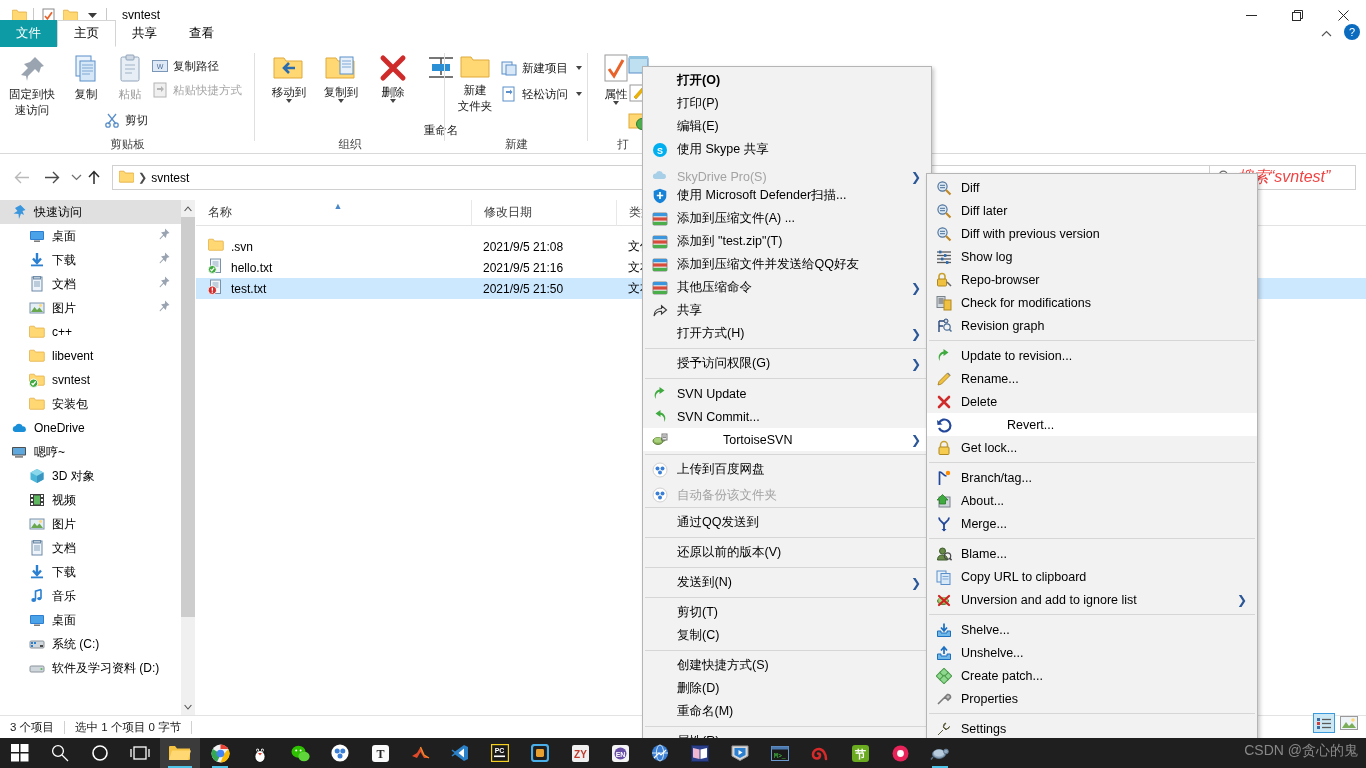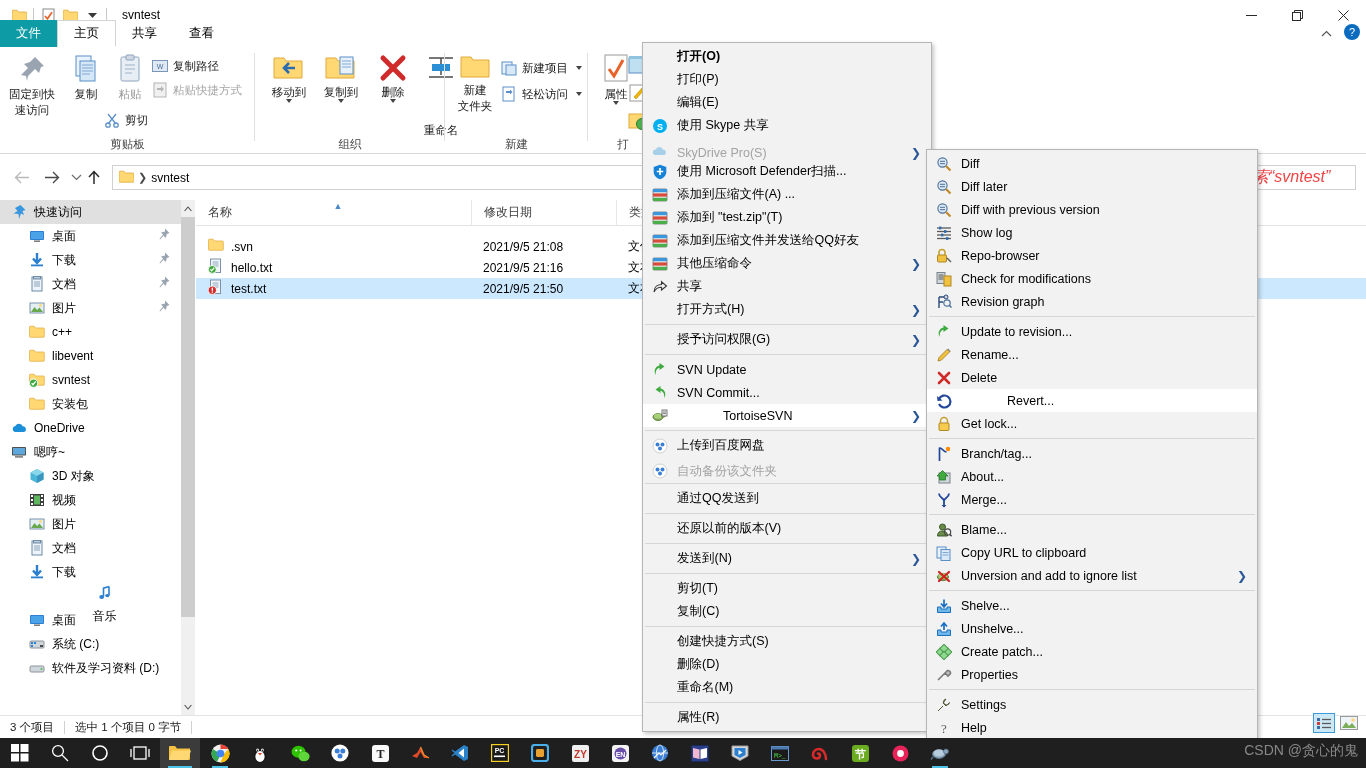--- a/index.html
+++ b/index.html
@@ -116,21 +116,21 @@
   }
   .st-sep { width:1px; height:13px; background:#d0d0d0; margin:0 10px; }
   .viewtoggle { position:absolute; right:6px; top:713px; display:flex; gap:3px; align-items:center; }
   .vt { width:22px; height:20px; display:flex; align-items:center; justify-content:center; }
   .vt.active { border:1px solid #3c9bdc; background:#cce8f4; }
 
   
   .ctxmenu {
     position:absolute; background:#f2f2f2; border:1px solid #b5b5b5;
     box-shadow: 2px 2px 4px rgba(0,0,0,0.22);
-    padding:2px 0; font-size:12.5px; color:#000;
+    padding:2px 0; font-size:12.5px; color:#000;margin-top:24px;
   }
   .ctx-item {
     height:23px; display:flex; align-items:center; position:relative;
     padding-left:8px; cursor:default; white-space:nowrap;
   }
   .ctx-item.hl { background:#ffffff;gap:46px; }
   .ctx-item.disabled { color:#a3a3a3;align-items:flex-end; }
   .ctx-item.bold { font-weight:bold; }
   .ctx-ico { width:18px; height:18px; margin-right:8px; display:flex; align-items:center; justify-content:center; flex-shrink:0; }
   .ctx-lbl { flex:1; }
@@ -606,21 +606,21 @@
       </div>
       <div class="side-item" style="padding-left: 28px;">
         <span class="side-ico">
           <svg width="16" height="16" viewBox="0 0 16 16">
             <path d="M8 1 V9 M4 6.5 L8 11 L12 6.5" stroke="#2b7fd0" stroke-width="2.4" fill="none"></path>
             <rect x="2" y="12.5" width="12" height="1.8" fill="#2b7fd0"></rect>
           </svg>
         </span>
         <span>下载</span>
       </div>
-      <div class="side-item" style="padding-left: 28px; flex-direction: column;">
+      <div class="side-item" style="padding-left: 28px;">
         <span class="side-ico">
           <svg width="16" height="16" viewBox="0 0 16 16">
             <path d="M12 1.5 V10.5" stroke="#2b7fd0" stroke-width="1.6"></path>
             <path d="M12 1.5 L6.5 3.2 V11.5" stroke="#2b7fd0" stroke-width="1.6" fill="none"></path>
             <ellipse cx="4.7" cy="12" rx="2.4" ry="1.9" fill="#2b7fd0"></ellipse>
             <ellipse cx="10.3" cy="10.6" rx="2.1" ry="1.7" fill="#2b7fd0"></ellipse>
           </svg>
         </span>
         <span>音乐</span>
       </div>

